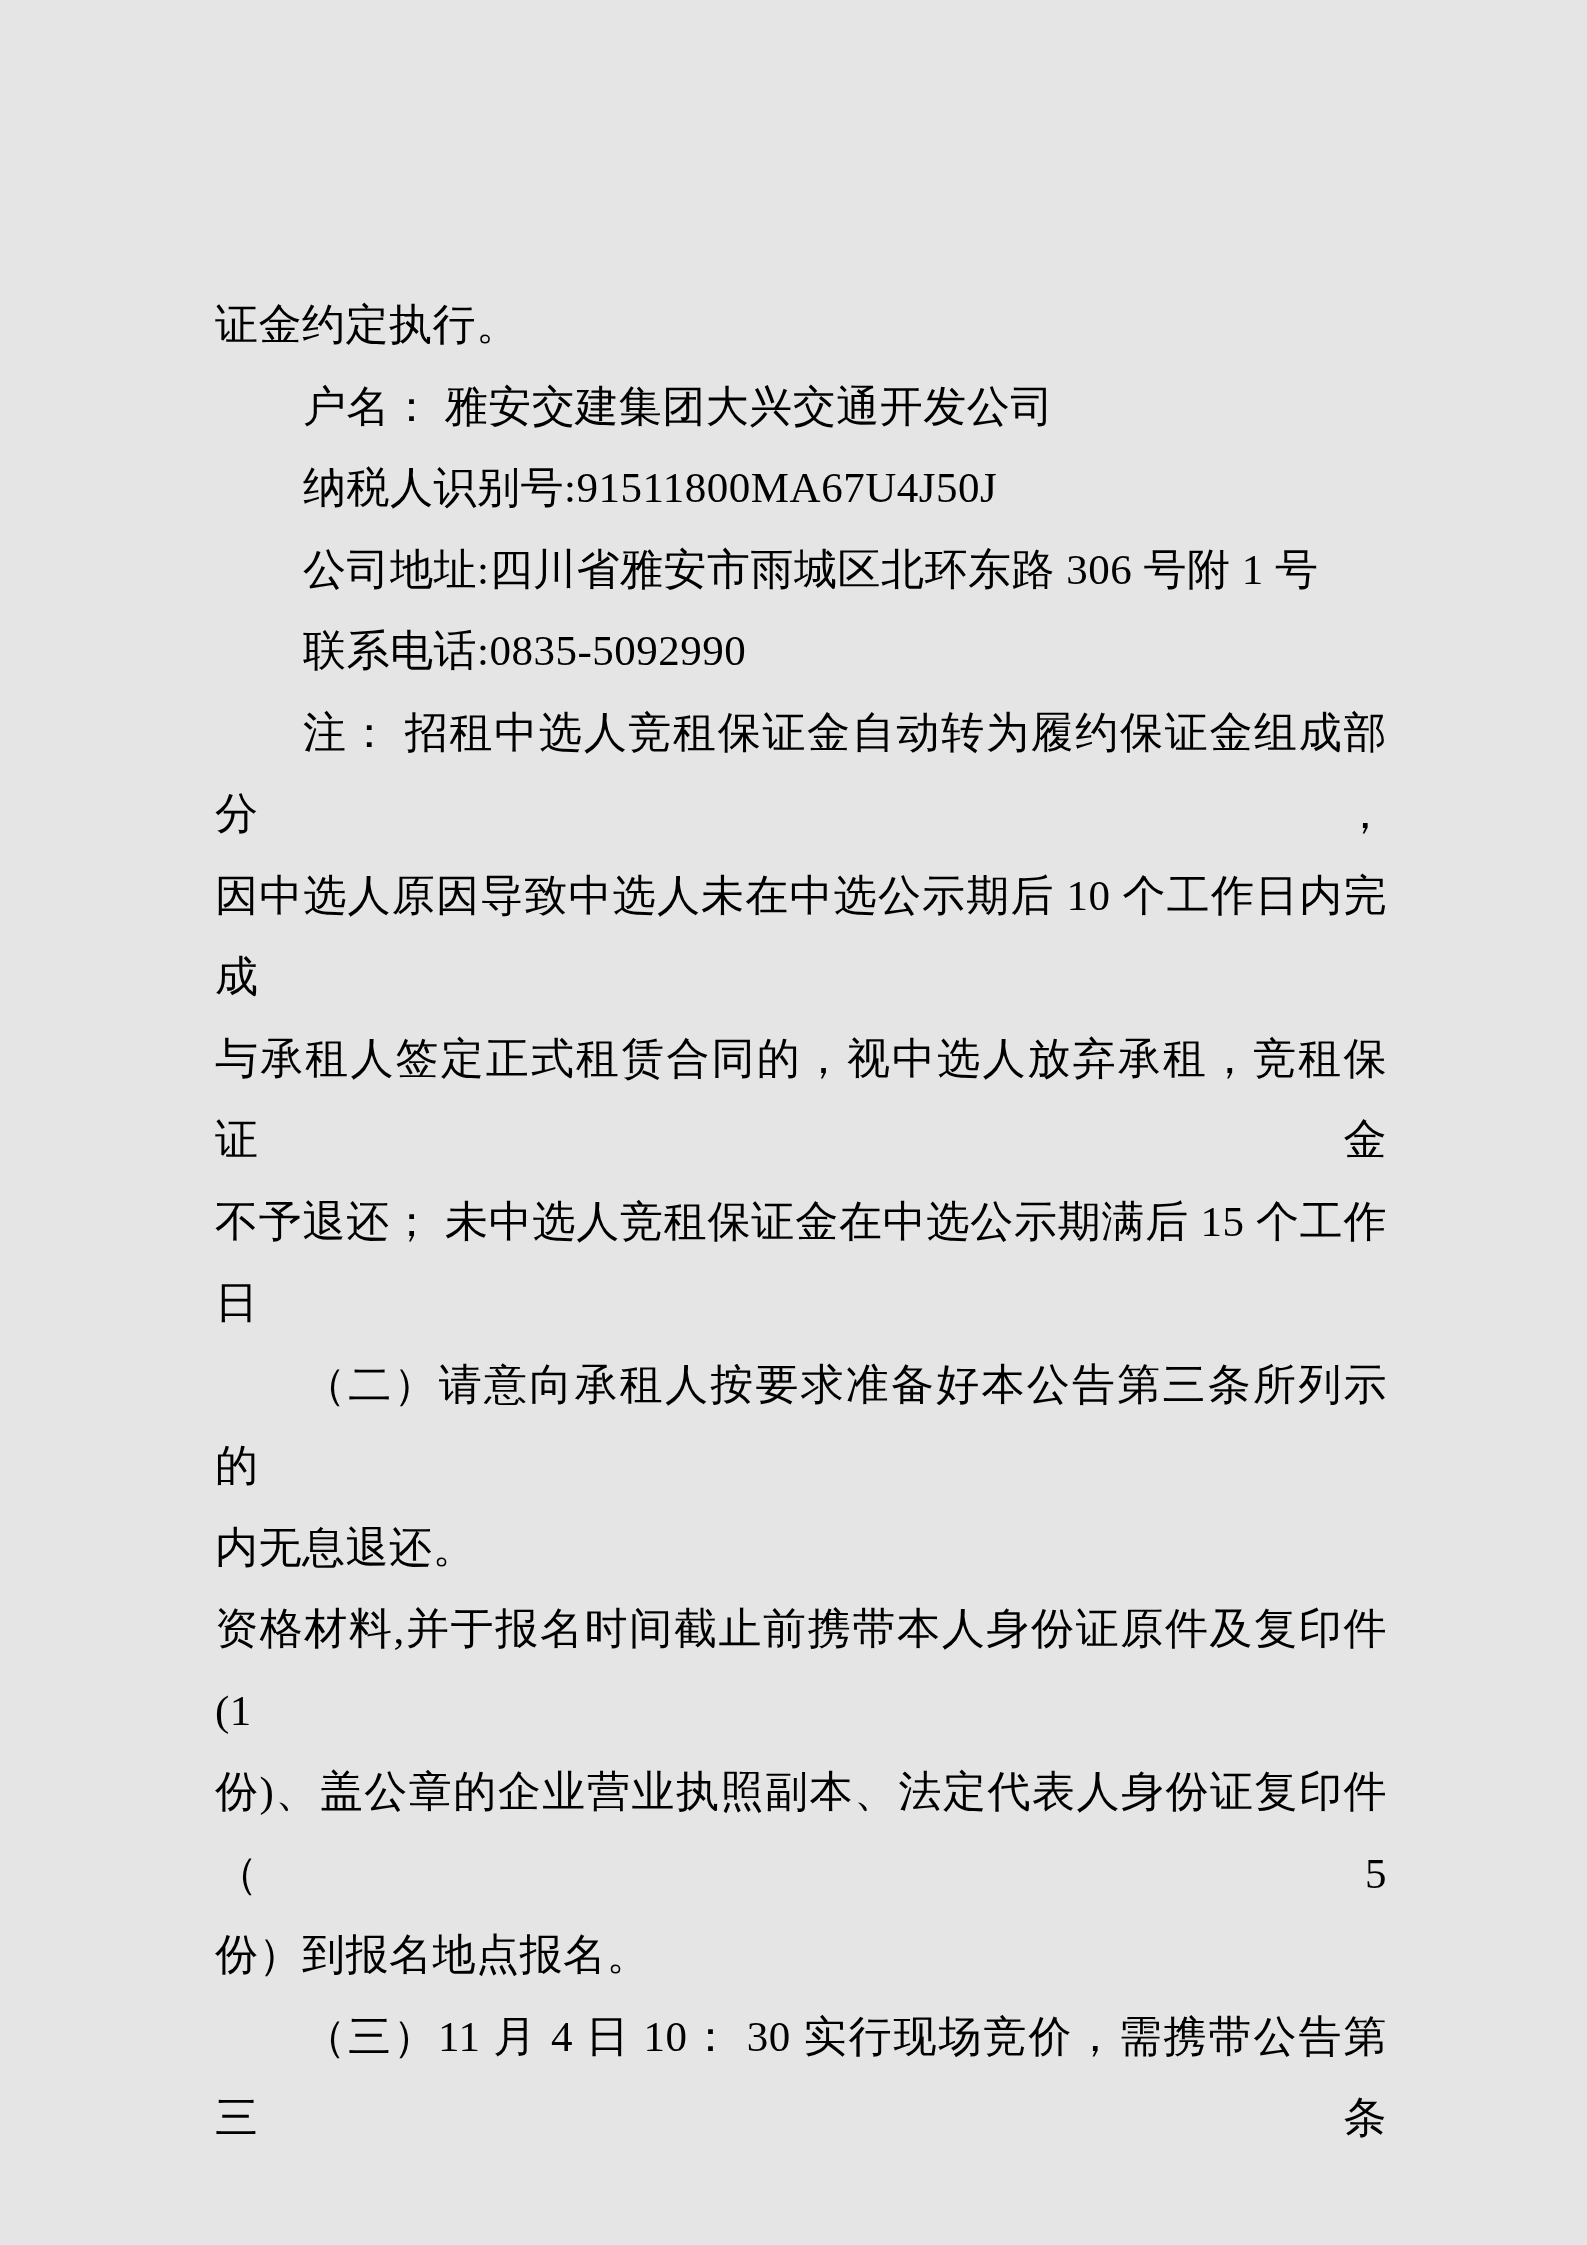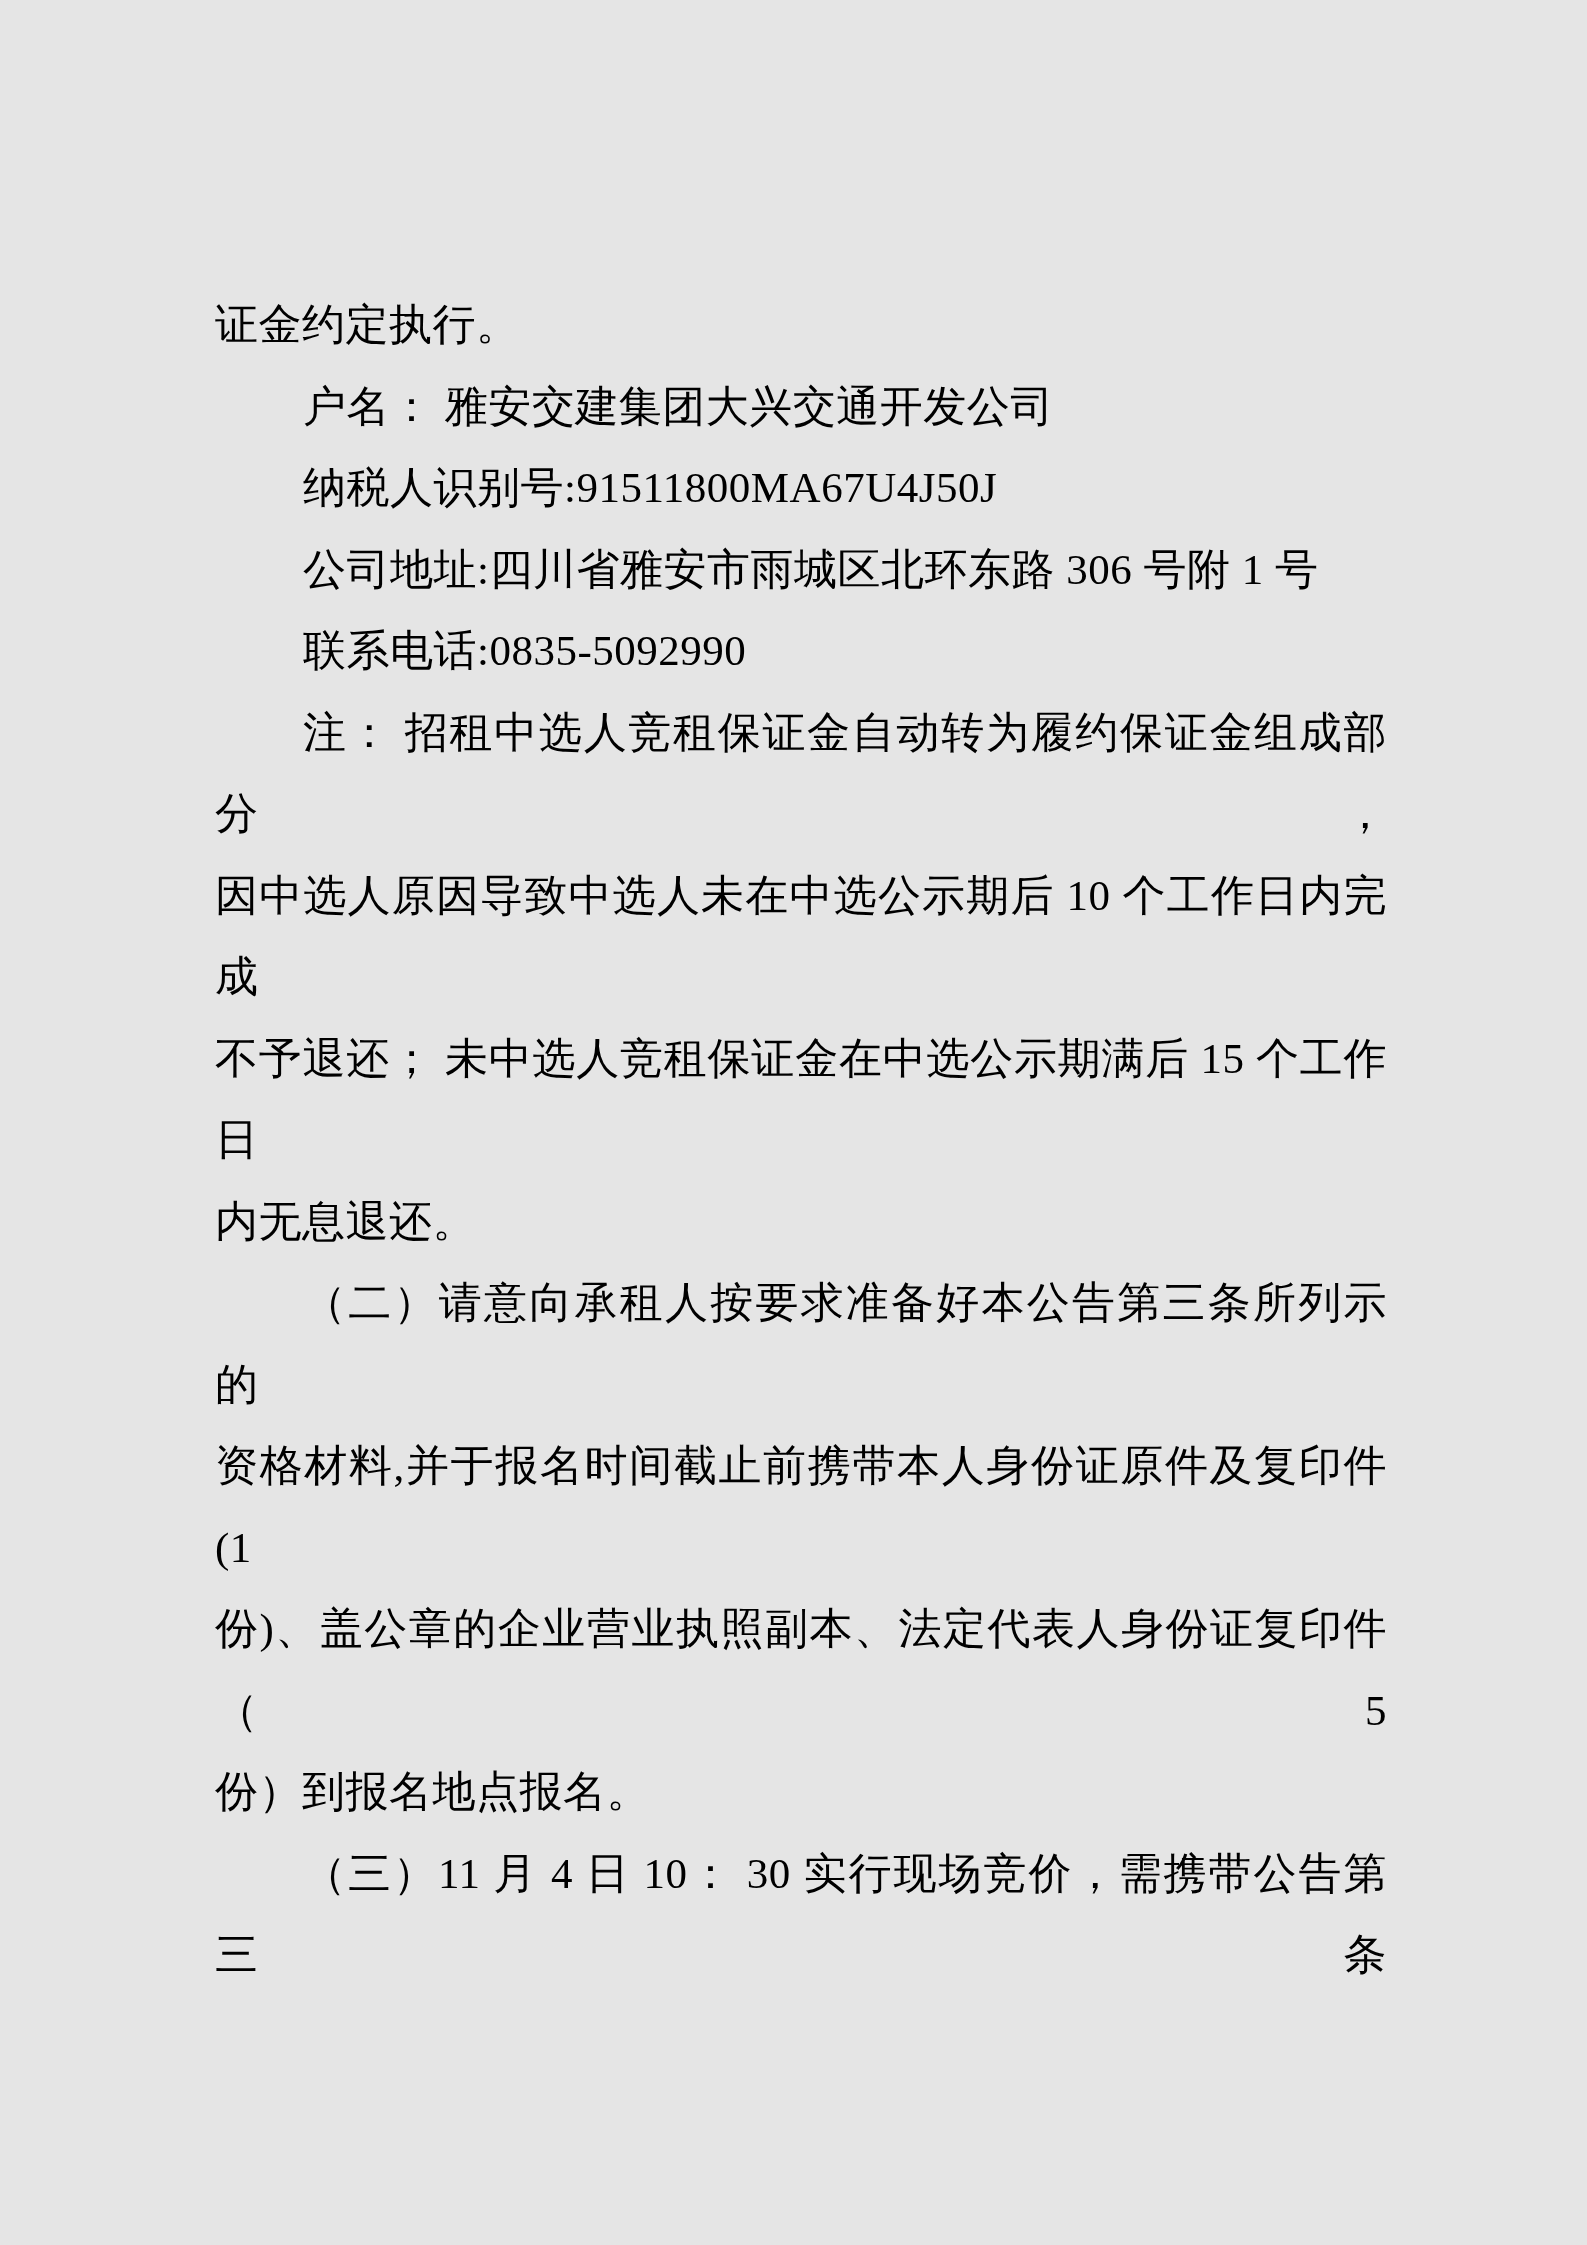--- a/index.html
+++ b/index.html
@@ -45,22 +45,23 @@
 
 <div class="page">
   <div class="text-block">
     <div class="line">证金约定执行。</div>
     <div class="line indent">户名： 雅安交建集团大兴交通开发公司</div>
     <div class="line indent">纳税人识别号:91511800MA67U4J50J</div>
     <div class="line indent">公司地址:四川省雅安市雨城区北环东路 306 号附 1 号</div>
     <div class="line indent">联系电话:0835-5092990</div>
     <div class="line indent justify">注： 招租中选人竞租保证金自动转为履约保证金组成部分，</div>
     <div class="line justify">因中选人原因导致中选人未在中选公示期后 10 个工作日内完成</div>
+    <div class="line justify">与承租人签定正式租赁合同的，视中选人放弃承租，竞租保证金</div>
     <div class="line justify">不予退还； 未中选人竞租保证金在中选公示期满后 15 个工作日</div>
+    <div class="line indent justify">（二）请意向承租人按要求准备好本公告第三条所列示的</div>
     <div class="line">内无息退还。</div>
-    <div class="line indent justify">（二）请意向承租人按要求准备好本公告第三条所列示的</div>
     <div class="line justify">资格材料,并于报名时间截止前携带本人身份证原件及复印件(1</div>
     <div class="line justify">份)、盖公章的企业营业执照副本、法定代表人身份证复印件（5</div>
     <div class="line">份）到报名地点报名。</div>
     <div class="line indent justify">（三）11 月 4 日 10： 30 实行现场竞价，需携带公告第三条</div>
 
   </div>
 </div>
 
 </body></html>

